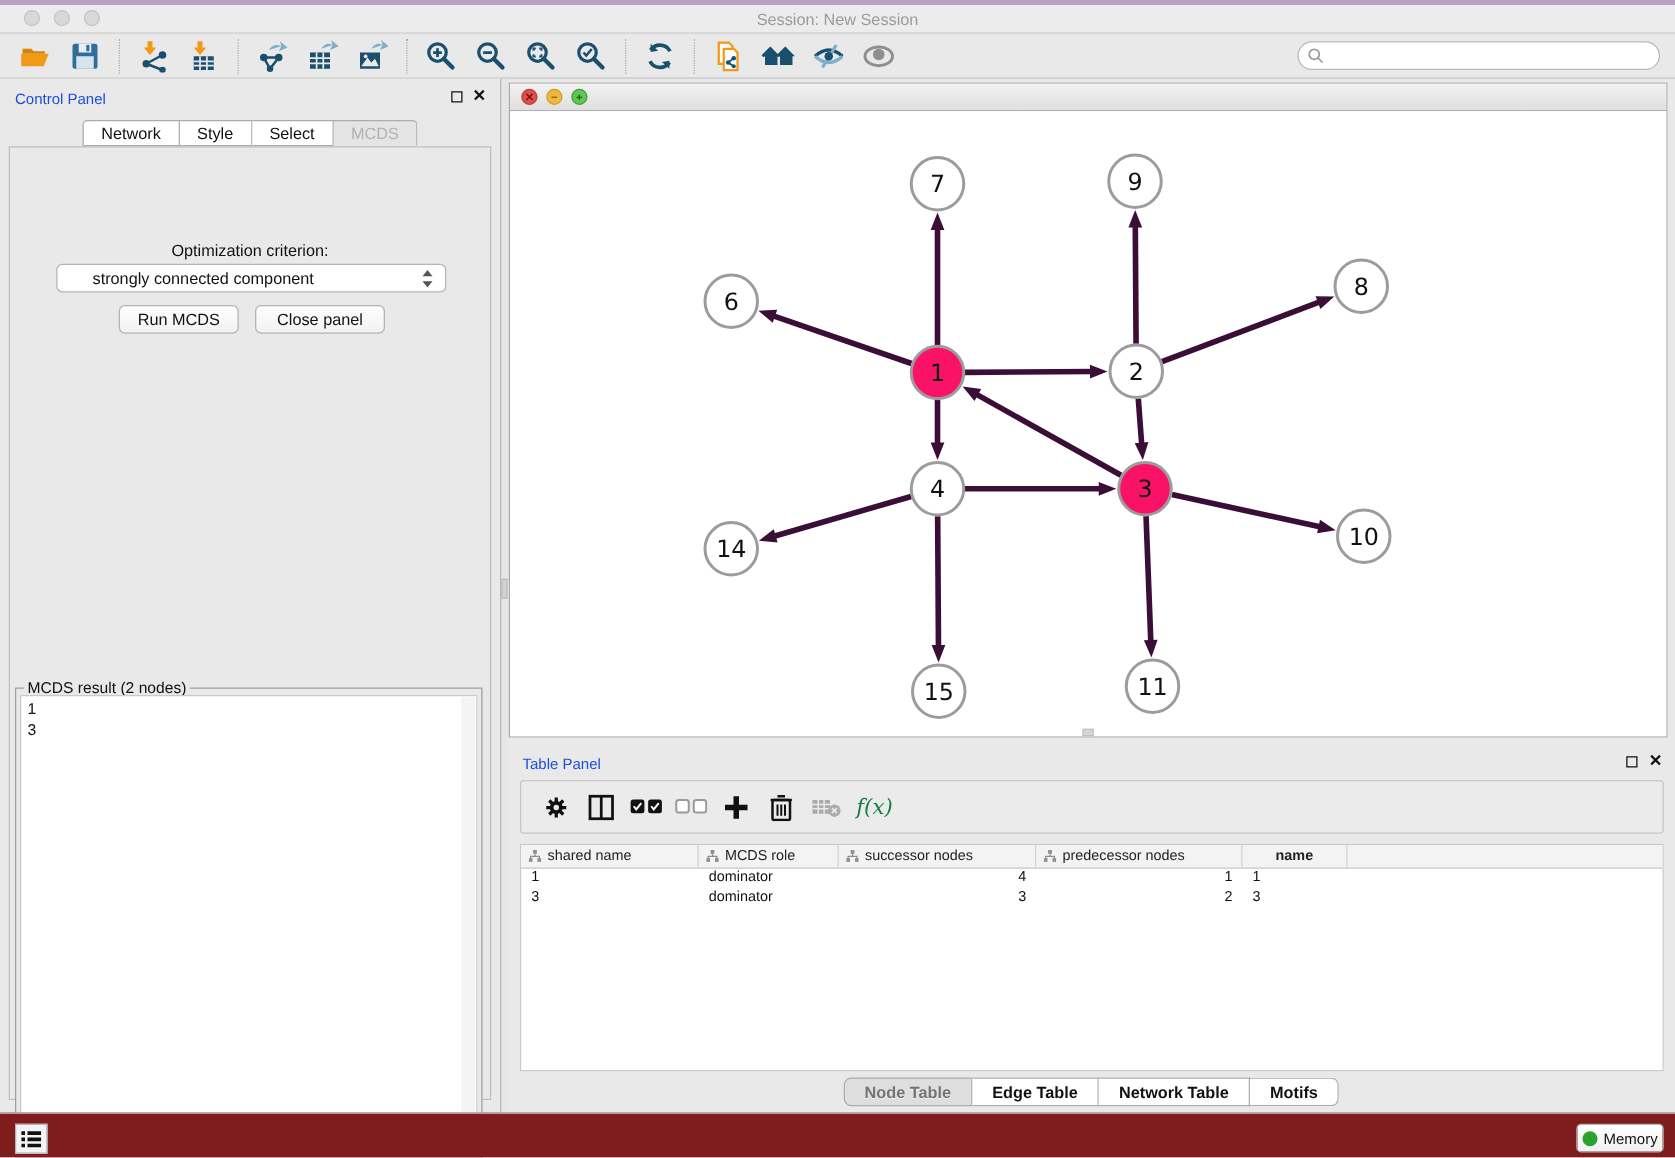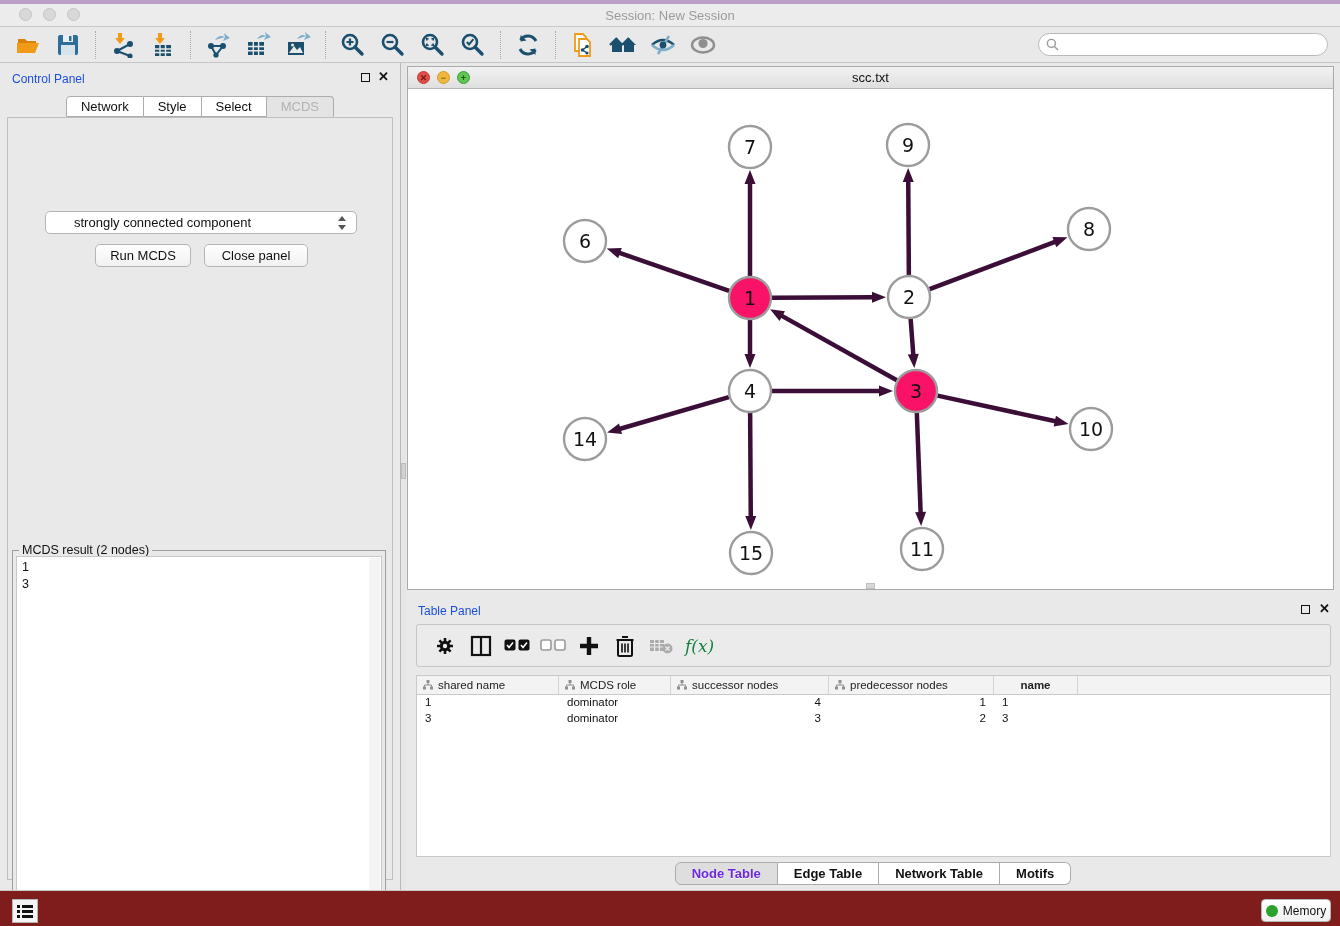--- a/index.html
+++ b/index.html
@@ -66,21 +66,21 @@
   .tp-table { position:absolute; left:10px; top:80px; width:915px; height:182px; background:#FFFFFF; border:1px solid #C9C9C9; overflow:hidden; }
   .th-row { display:flex; height:19px; background:#F3F3F3; border-bottom:1px solid #C9C9C9; }
   .th-cell { display:flex; align-items:center; font-size:11.5px; color:#222; border-right:1px solid #D4D4D4; padding-left:6px; gap:5px; }
   .th-cell.center { justify-content:center; padding-left:0; }
   .td-row { display:flex; height:16px; }
   .td-cell { font-size:11.5px; color:#111; padding:1px 8px 0 8px; white-space:nowrap; overflow:hidden; }
   .tp-tabs { position:absolute; left:0; bottom:5px; width:100%; display:flex; justify-content:center; }
   .tp-tab { height:23px; padding:0 16px; font-size:13px; font-weight:700; line-height:22px; background:#FFFFFF; border:1px solid #ACACAC; border-left:none; color:#111; }
   .tp-tab:first-child { border-left:1px solid #ACACAC; border-radius:6px 0 0 6px; }
   .tp-tab.last { border-radius:0 6px 6px 0; }
-  .tp-tab.selected { background:#DEDEDE; color:#6d28d9; text-shadow:0 1px 0 #F5F5F5; }
+  .tp-tab.selected { background:#DEDEDE; color:#737373; text-shadow:0 1px 0 #F5F5F5; }
 
   
   .statusbar { position:absolute; left:0; top:890px; width:1340px; height:36px; background:#7f1d1d; border-top:1px solid #C8C8C8; }
   .list-btn { position:absolute; left:12px; top:8px; width:26px; height:24px; background:#F4F4F4; border:1px solid #B5B5B5; display:flex; align-items:center; justify-content:center; }
   .memory-btn { position:absolute; right:9px; top:8px; width:70px; height:23px; background:linear-gradient(#FFFFFF,#F0F0F0); border:1px solid #B5B5B5; border-radius:4px; display:flex; align-items:center; justify-content:center; gap:5px; font-size:12px; color:#111; }
   .mem-dot { width:12px; height:12px; border-radius:50%; background:#2BA12E; }
 
   svg { display:block; }
 </style>
 </head>
@@ -238,20 +238,21 @@
       <span class="float-box" style="left:361px"></span>
       <span class="close-x" style="left:378px">✕</span>
     </div>
     <div class="cp-tabs">
       <div class="tab">Network</div>
       <div class="tab">Style</div>
       <div class="tab">Select</div>
       <div class="tab last selected">MCDS</div>
     </div>
     <div class="cp-content">
+      <div class="opt-label">Optimization criterion:</div>
       <div class="cp-select">
         <span>strongly connected component</span>
         <span class="stepper">
             <span class="up"></span>
             <span class="dn"></span>
           </span>
       </div>
       <div class="cp-btn" style="left:87px; width:96px;">Run MCDS</div>
       <div class="cp-btn" style="left:196px; width:104px;">Close panel</div>
       <div class="result-group">
@@ -269,21 +270,20 @@
 
   <div class="v-splitter">
     <div class="v-handle"></div>
   </div>
 
   <div class="net-frame">
     <div class="net-titlebar">
       <div class="mini-btn mini-red">✕</div>
       <div class="mini-btn mini-yellow">−</div>
       <div class="mini-btn mini-green">+</div>
-      <div class="net-title">scc.txt</div>
     </div>
     <div class="net-canvas">
       <svg id="graph-svg" width="925" height="500" viewBox="0 0 925 500">
           <line x1="342" y1="187" x2="342" y2="93" stroke="#3B0E38" stroke-width="4.5"></line>
           <polygon points="342,81 347.5,95 336.5,95" fill="#3B0E38"></polygon>
           <line x1="321.2058154797033" y1="201.81655443844295" x2="210.08165719138108" y2="163.42820884793167" stroke="#3B0E38" stroke-width="4.5"></line>
           <polygon points="198.73937472576472,159.5099658143551 213.76789899270642,158.8827032234536 210.1761762119279,169.27979548360193" fill="#3B0E38"></polygon>
           <line x1="363.9995649035371" y1="208.86163795658152" x2="466.0006921989183" y2="208.2201214327112" stroke="#3B0E38" stroke-width="4.5"></line>
           <polygon points="478.0004548735749,208.14465122721023 464.0353222639968,213.732591026179 463.96614124228756,202.73280857441043" fill="#3B0E38"></polygon>
           <line x1="342" y1="231" x2="342" y2="267" stroke="#3B0E38" stroke-width="4.5"></line>

